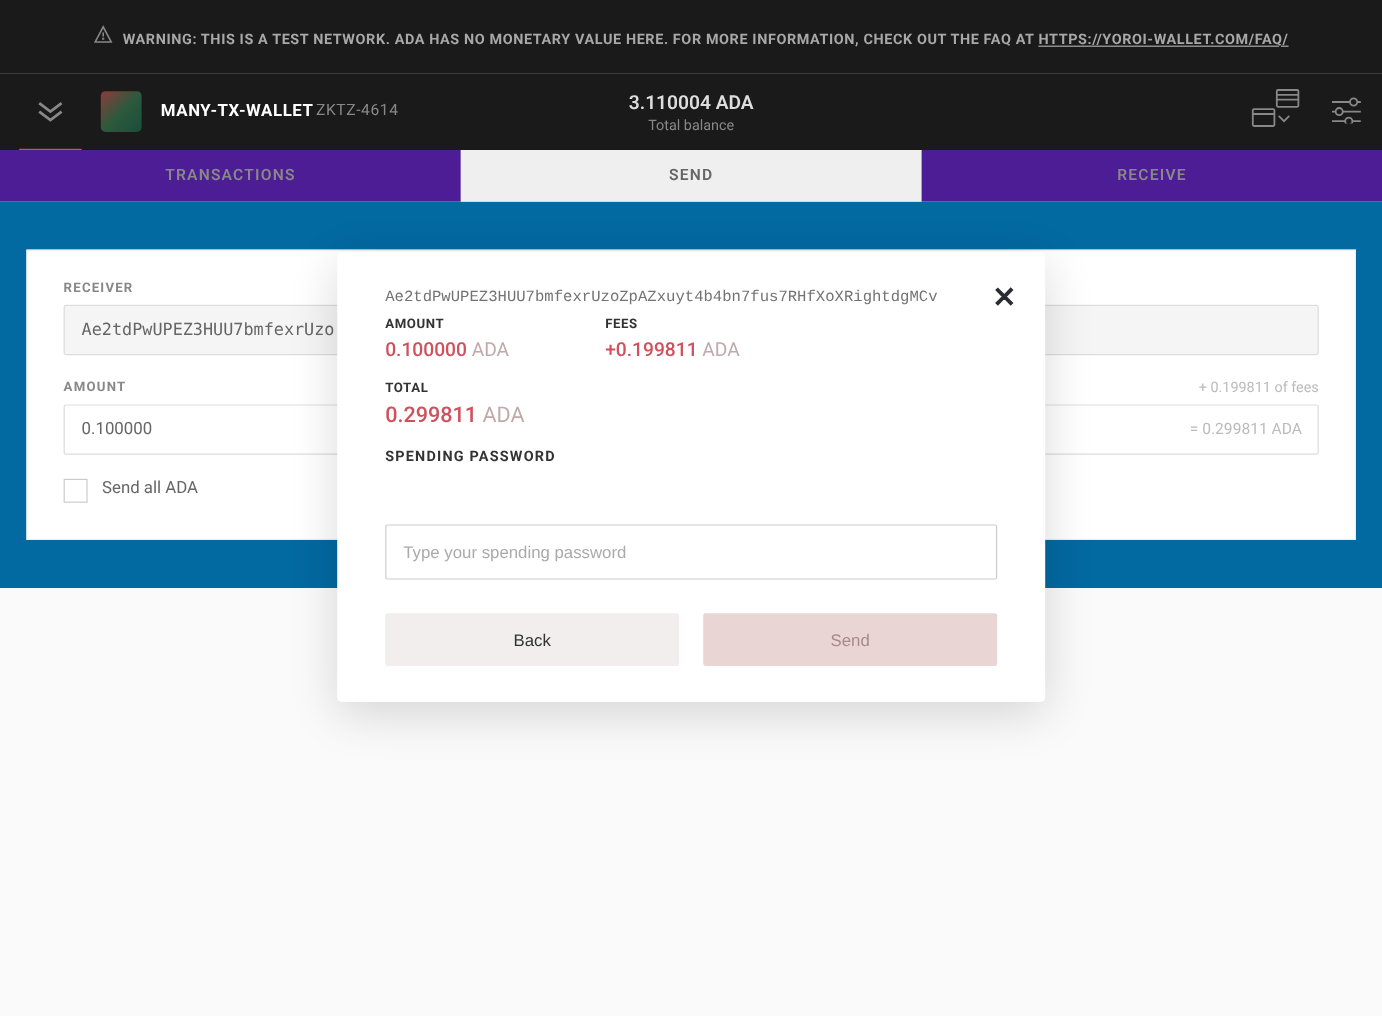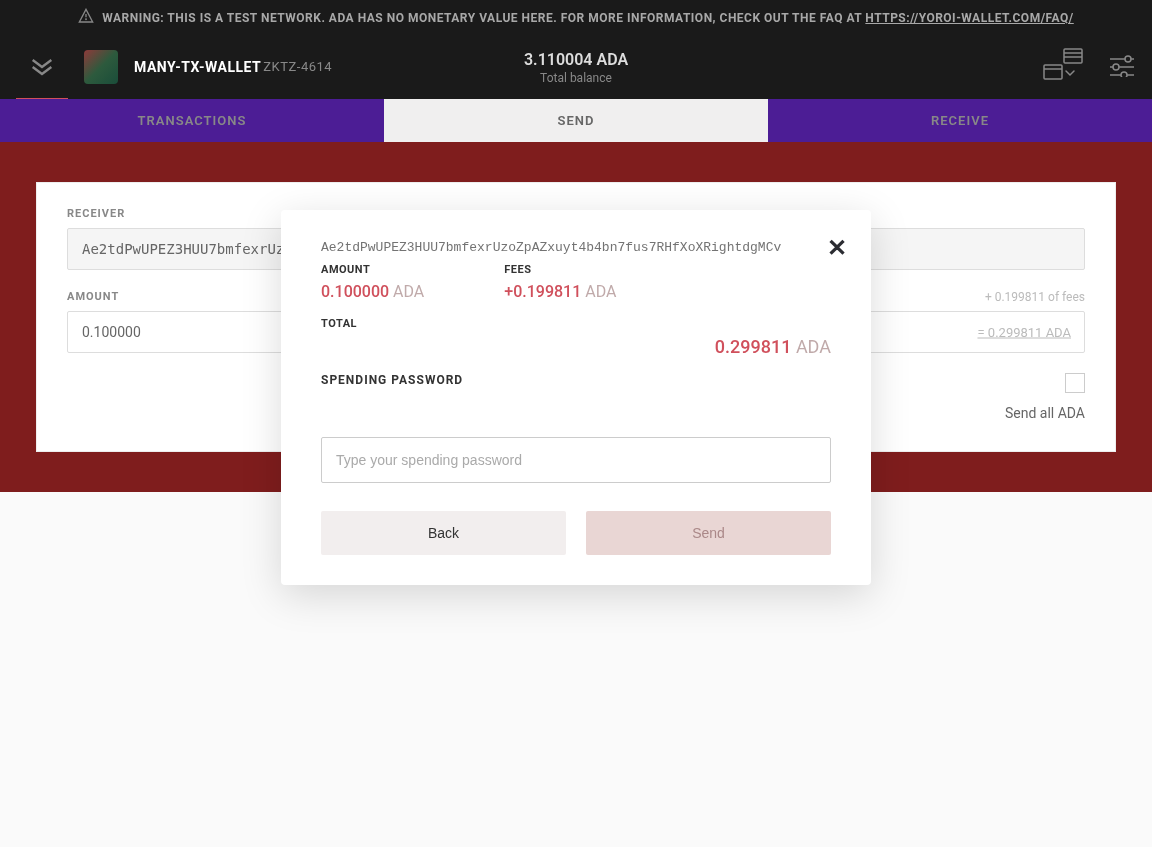--- a/index.html
+++ b/index.html
@@ -8,27 +8,27 @@
       background: #fafafa;
       width: 1152px;
       height: 847px;
       overflow: hidden;
       position: relative;
       color: #2b2c32;
     }
     .warning-bar {
       background: #1a1a1a;
       color: #a8a8a8;
-      padding: 8px 20px;
+      padding: 21px 20px;
       text-align: center;
       font-size: 12px;
       font-weight: 700;
       letter-spacing: 0.5px;
       display: flex;
-      align-items: center;
+      align-items: flex-end;
       justify-content: center;
       gap: 8px;
     }
     .warning-bar .icon { color: #888; }
     .warning-bar a { color: #a8a8a8; text-decoration: underline; }
     .header {
       background: #1a1a1a;
       height: 64px;
       display: flex;
       align-items: center;
@@ -82,22 +82,22 @@
       letter-spacing: 1px;
       color: #888;
       background: #4c1d95;
       cursor: pointer;
     }
     .tab.active {
       background: #f0efef;
       color: #666;
     }
     .send-form {
-      padding: 40px 36px;
-      background: #7f1d1d;
+      padding: 40px 22px;
+      background: #0369a1;
     }
     .form-panel {
       background: #fff;
       border: 1px solid #eee;
       padding: 24px 30px 30px;
     }
     .field-label {
       font-size: 11px;
       font-weight: 700;
       letter-spacing: 1px;
@@ -128,30 +128,28 @@
       padding-top: 0;
     }
     .amount-input-wrap { position: relative; }
     .amount-eq {
       position: absolute;
       right: 14px;
       top: 50%;
       transform: translateY(-50%);
       font-size: 13px;
       color: #bbb;
-      text-decoration: underline;
     }
     .checkbox-row {
       margin-top: 20px;
       display: flex;
-      align-items: flex-end;
+      align-items: flex-start;
       gap: 12px;
       color: #666;
       font-size: 14px;
-      flex-direction: column;
     }
     .checkbox {
       width: 20px; height: 20px;
       border: 1px solid #ccc;
       background: #fff;
       cursor: pointer;
     }
     
     .modal-overlay {
       position: absolute;
@@ -196,21 +194,21 @@
       margin-bottom: 6px;
     }
     .m-to {
       font-family: "Courier New", monospace;
       font-size: 13px;
       color: #737373;
       margin-bottom: 8px;
       word-break: break-all;
     }
     .m-cols { display: flex; gap: 80px; margin-bottom: 16px; }
-    .m-val { font-size: 16px; text-align: right; }
+    .m-val { font-size: 16px; }
     .m-val .num { color: #d0505c; font-weight: 500; }
     .m-val .unit { color: #c0aaaa; font-weight: 400; }
     .m-password-label {
       font-size: 12px;
       font-weight: 700;
       letter-spacing: 1px;
       color: #333;
       margin-top: 16px;
       margin-bottom: 10px;
     }

